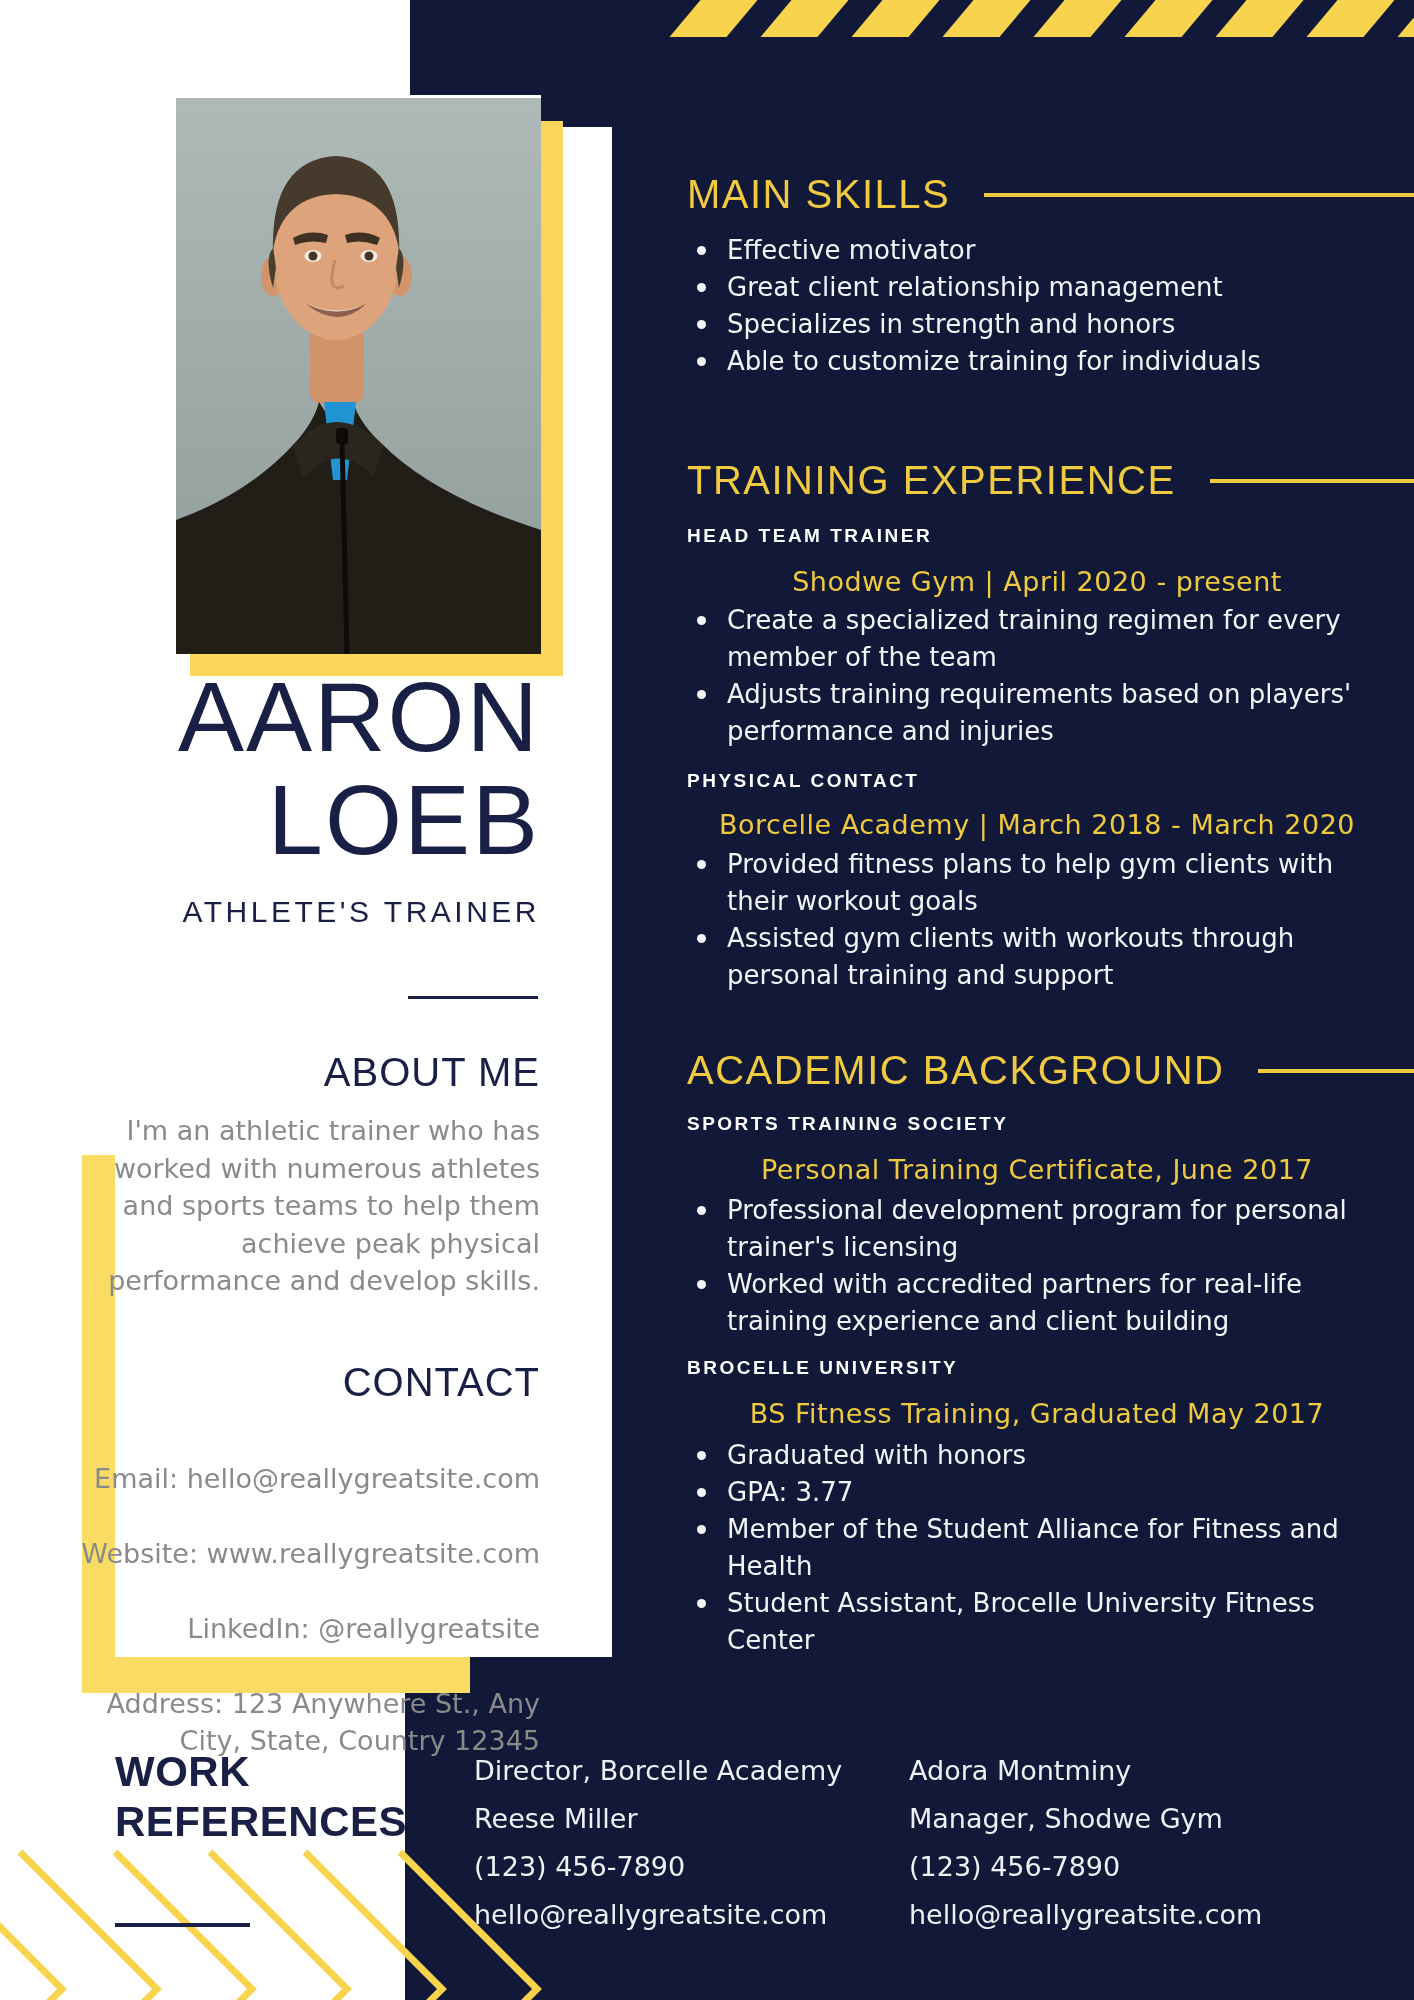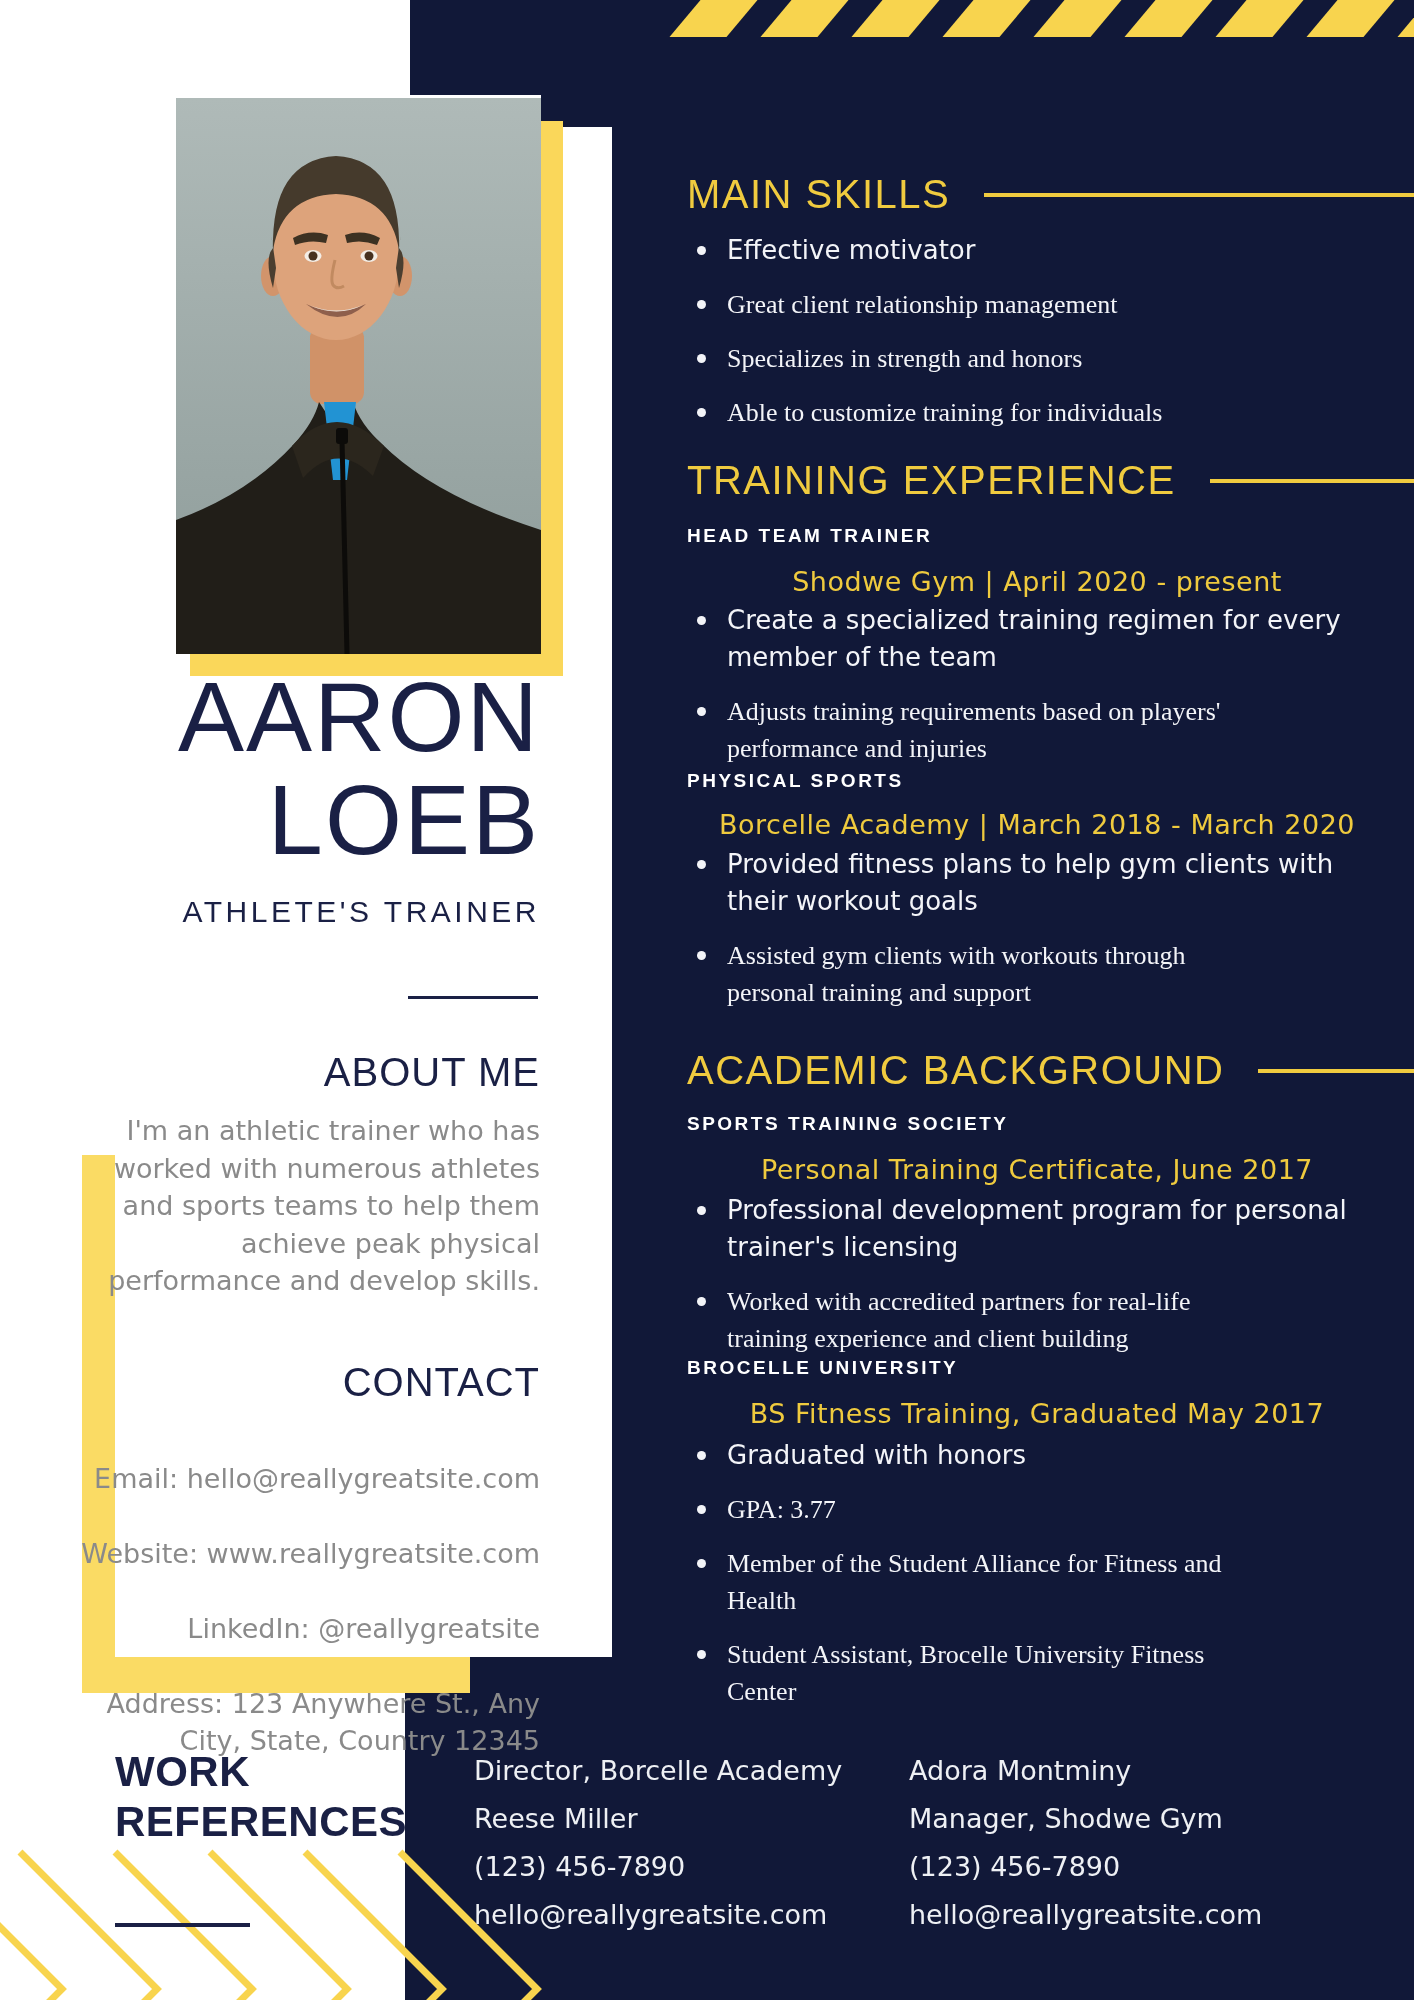--- a/index.html
+++ b/index.html
@@ -51,21 +51,21 @@
   .r-heading{left:687px; width:727px; display:flex; align-items:center; z-index:4;
     font-family:"Liberation Sans",sans-serif; font-size:40px; font-weight:500;
     letter-spacing:1.5px; color:#F0CB3F;}
   .r-heading .hline{flex:1; height:4px; background:#F0CB3F; margin-left:34px;}
   .skills-heading{top:172px;}
   .training-heading{top:458px;}
   .academic-heading{top:1048px;}
   .r-list{left:687px; width:700px; list-style:none; margin:0; padding:0;
     color:#F3F4F8; font-size:26px; z-index:4;}
   .r-list li{position:relative; padding-left:40px; line-height:37px; white-space:pre-line;}
-  .r-list li + li{margin-top:17px;font-family:Liberation Serif, serif;}
+  .r-list li + li{margin-top:0;}
   .r-list li::before{content:""; position:absolute; left:10px; top:14px;
     width:9px; height:9px; border-radius:50%; background:#F3F4F8;}
   .skills-list{top:232px;}
   .entry-title{left:687px; width:700px; font-family:"Liberation Sans",sans-serif;
     font-size:19px; font-weight:700; letter-spacing:2.5px; color:#FFFFFF; z-index:4;}
   .entry-meta{left:687px; width:700px; font-size:27px; letter-spacing:0.5px; color:#EFCA3E; z-index:4;text-align:center;}
   .job1-title{top:525px;} .job1-meta{top:566px;} .job1-bullets{top:602px;}
   .job2-title{top:770px;} .job2-meta{top:809px;} .job2-bullets{top:846px;}
   .edu1-title{top:1113px;} .edu1-meta{top:1154px;} .edu1-bullets{top:1192px;}
   .edu2-title{top:1357px;} .edu2-meta{top:1398px;} .edu2-bullets{top:1437px;}
@@ -191,21 +191,21 @@
 
   <div class="abs entry-title job1-title">HEAD TEAM TRAINER</div>
   <div class="abs entry-meta job1-meta">Shodwe Gym | April 2020 - present</div>
   <ul class="abs r-list job1-bullets">
     <li>Create a specialized training regimen for every
 member of the team</li>
     <li>Adjusts training requirements based on players'
 performance and injuries</li>
   </ul>
 
-  <div class="abs entry-title job2-title">PHYSICAL SPORTS</div>
+  <div class="abs entry-title job2-title">PHYSICAL CONTACT</div>
   <div class="abs entry-meta job2-meta">Borcelle Academy | March 2018 - March 2020</div>
   <ul class="abs r-list job2-bullets">
     <li>Provided fitness plans to help gym clients with
 their workout goals</li>
     <li>Assisted gym clients with workouts through
 personal training and support</li>
   </ul>
 
   <div class="abs r-heading academic-heading">
     <span>ACADEMIC BACKGROUND</span>

